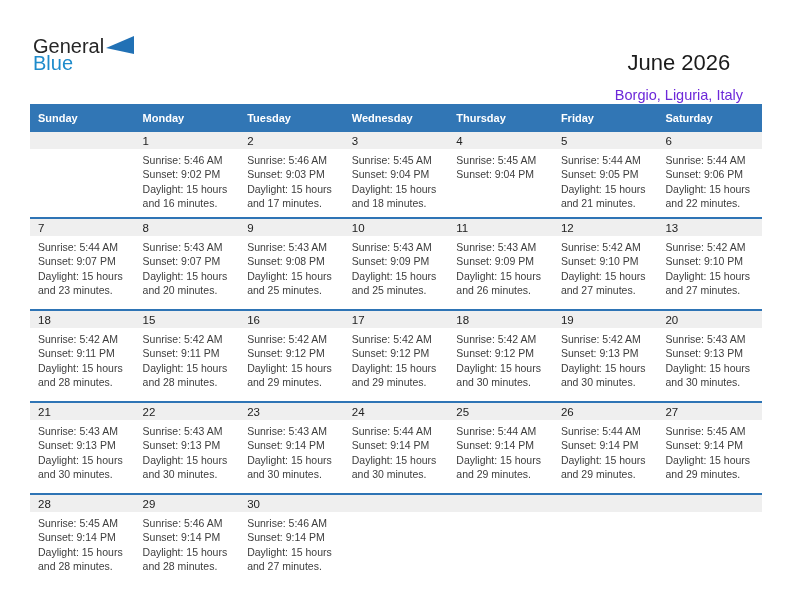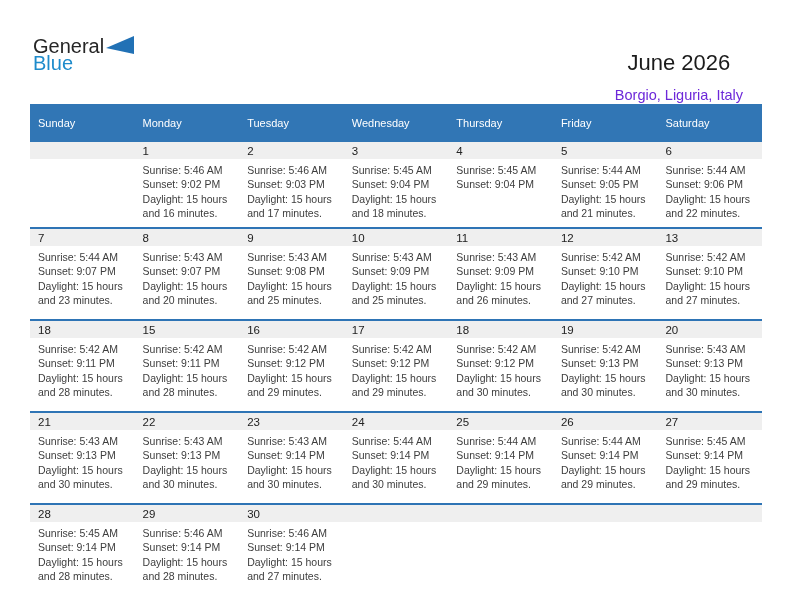--- a/index.html
+++ b/index.html
@@ -21,21 +21,21 @@
   .logo-tri{margin-left:2px;margin-bottom:2px;display:block;}
   .logo-blue{font-size:20px;color:var(--logo-blue);text-align:left;width:130px;margin-top:-3px;}
 
   
   .hdr-right{position:absolute;right:49px;top:38px;text-align:center;color:#1b1b1b;margin-top:12px;}
   .month-title{font-size:22px;}
   .location{font-size:14.5px;margin-top:11px;color:#6d28d9;}
 
   
   .calendar{position:absolute;left:30px;top:104px;width:732px;}
-  .weekday-row{display:flex;background:var(--header-blue);height:38px;align-items:center;}
+  .weekday-row{display:flex;background:var(--header-blue);height:28px;align-items:center;font-weight:bold;}
   .weekday-cell{flex:1 1 0;padding-left:8px;color:#ffffff;font-size:11px;overflow:hidden;white-space:nowrap;}
 
   .week{display:flex;height:92px;border-top:2px solid var(--line-blue);}
   .week:first-child{height:85px;border-top:none;}
   .cell{flex:1 1 0;overflow:hidden;}
   .band{height:17px;background:var(--band-gray);display:flex;align-items:center;padding-left:8px;}
   .daynum{font-size:11.5px;color:#222222;}
   .details{padding:4px 5px 0 8px;font-size:10.5px;line-height:14.3px;color:#3d3d3d;}
 </style>
 </head>

